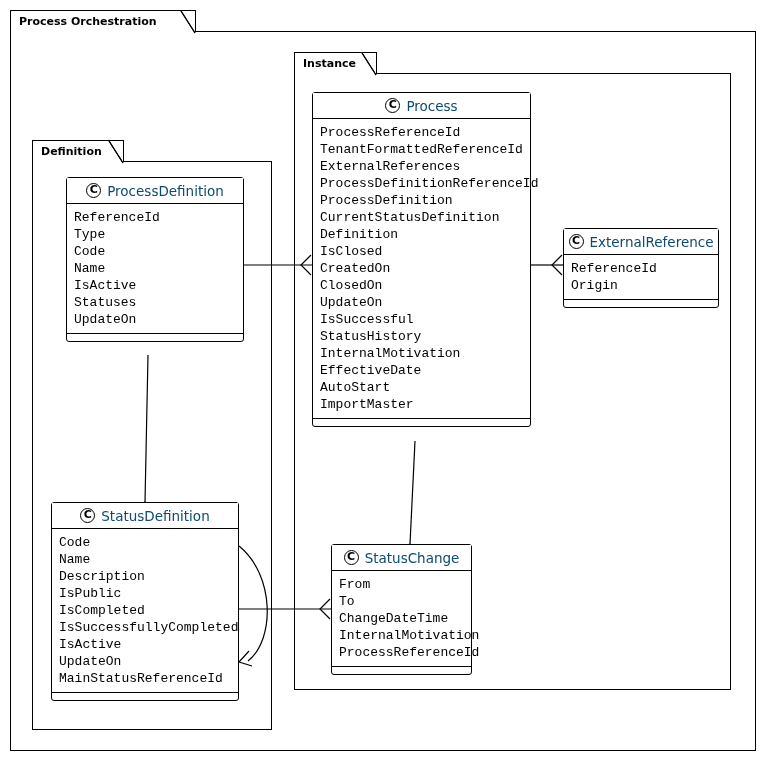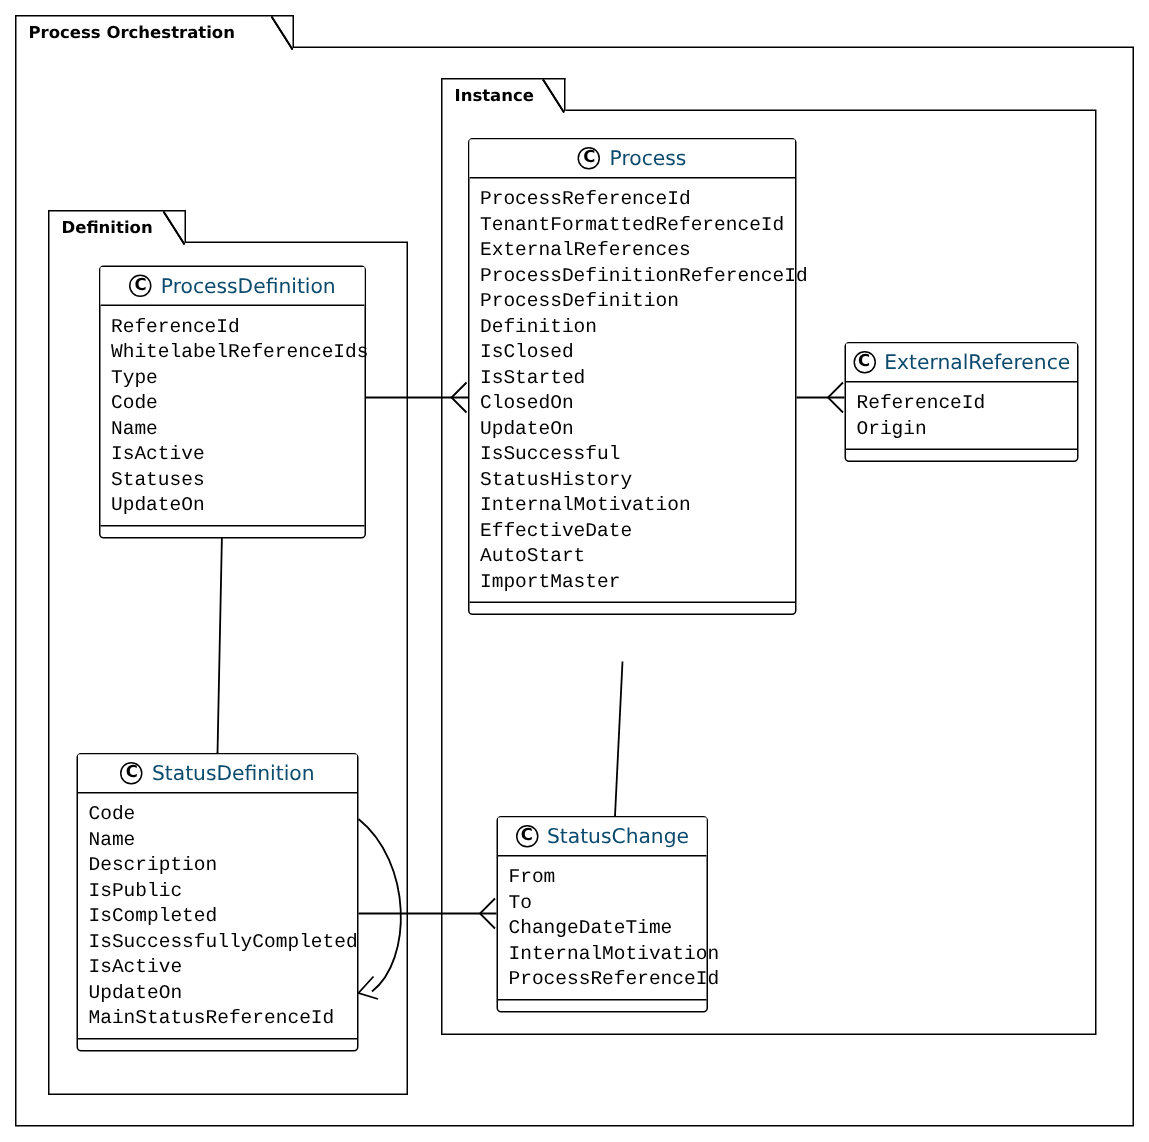--- a/index.html
+++ b/index.html
@@ -203,44 +203,44 @@
   </svg>
 
   <div id="classes-root">
       <div class="uml-class" style="left: 66px; top: 177px; width: 178px;">
         <div class="uml-header">
           <span class="class-icon">C</span>
           <span class="class-title">ProcessDefinition</span>
         </div>
         <div class="uml-attrs">
           <div class="attr">ReferenceId</div>
-          <div class="attr">WhitelabelReferenceIds</div>
           <div class="attr">Type</div>
           <div class="attr">Code</div>
           <div class="attr">Name</div>
           <div class="attr">IsActive</div>
           <div class="attr">Statuses</div>
           <div class="attr">UpdateOn</div>
         </div>
         <div class="uml-methods"></div>
       </div>
       <div class="uml-class" style="left: 312px; top: 92px; width: 219px;">
         <div class="uml-header">
           <span class="class-icon">C</span>
           <span class="class-title">Process</span>
         </div>
         <div class="uml-attrs">
           <div class="attr">ProcessReferenceId</div>
           <div class="attr">TenantFormattedReferenceId</div>
           <div class="attr">ExternalReferences</div>
           <div class="attr">ProcessDefinitionReferenceId</div>
           <div class="attr">ProcessDefinition</div>
+          <div class="attr">CurrentStatusDefinition</div>
           <div class="attr">Definition</div>
           <div class="attr">IsClosed</div>
-          <div class="attr">IsStarted</div>
+          <div class="attr">CreatedOn</div>
           <div class="attr">ClosedOn</div>
           <div class="attr">UpdateOn</div>
           <div class="attr">IsSuccessful</div>
           <div class="attr">StatusHistory</div>
           <div class="attr">InternalMotivation</div>
           <div class="attr">EffectiveDate</div>
           <div class="attr">AutoStart</div>
           <div class="attr">ImportMaster</div>
         </div>
         <div class="uml-methods"></div>

